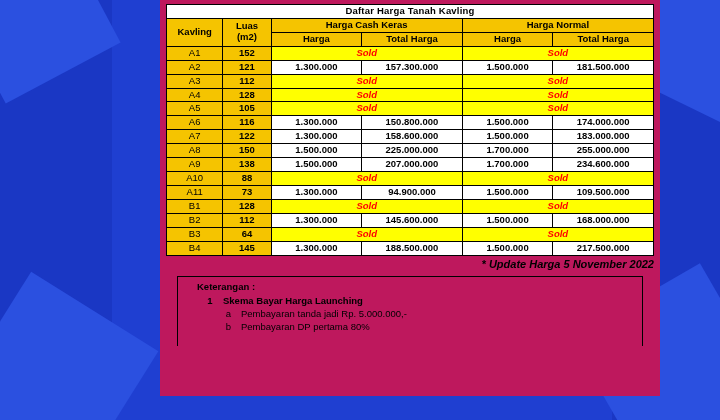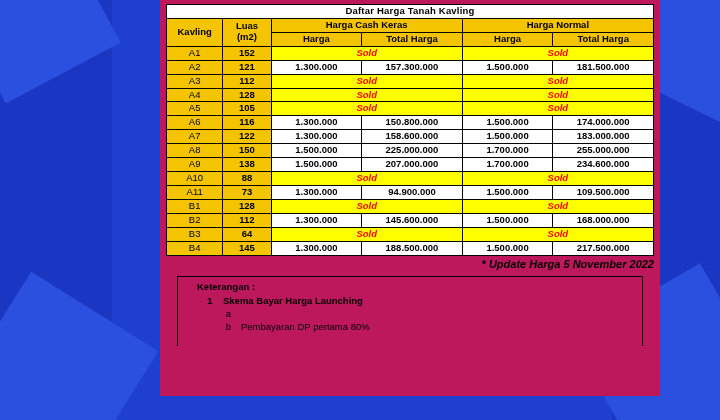--- a/index.html
+++ b/index.html
@@ -294,20 +294,21 @@
 
     <div class="ket-box">
       <div class="ket-title">Keterangan :</div>
       <div id="ket-list">
           <div class="ket-line">
             <span class="marker">1</span>
             <span class="txt">Skema Bayar Harga Launching</span>
           </div>
           <div class="ket-line">
             <span class="marker sub">a</span>
+            <span class="txt reg">Pembayaran tanda jadi Rp. 5.000.000,-</span>
           </div>
           <div class="ket-line">
             <span class="marker sub">b</span>
             <span class="txt reg">Pembayaran DP pertama 80%</span>
           </div>
         </div>
     </div>
   </div>
 </div>
 

